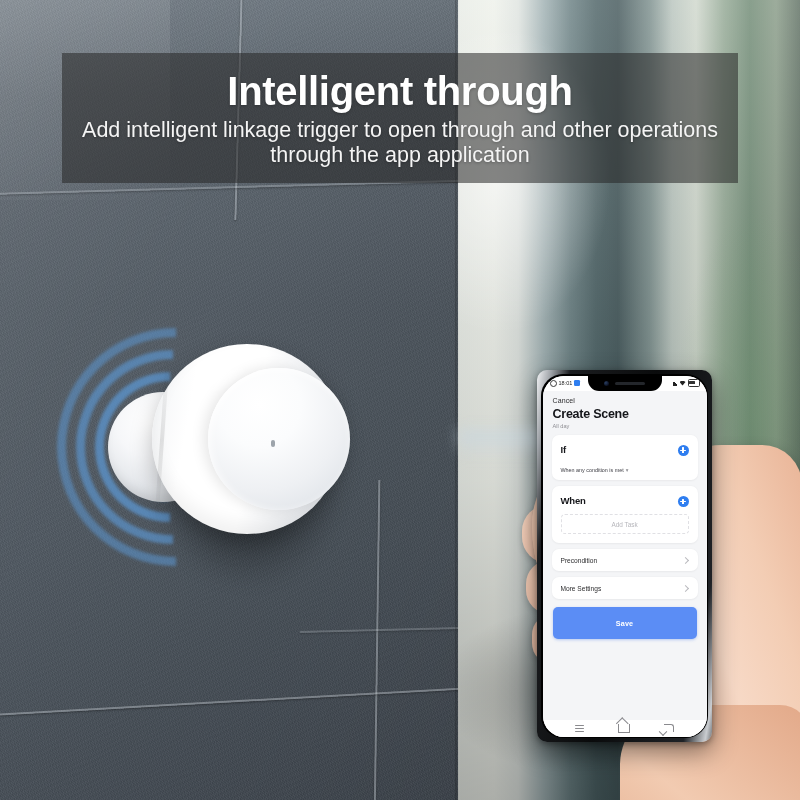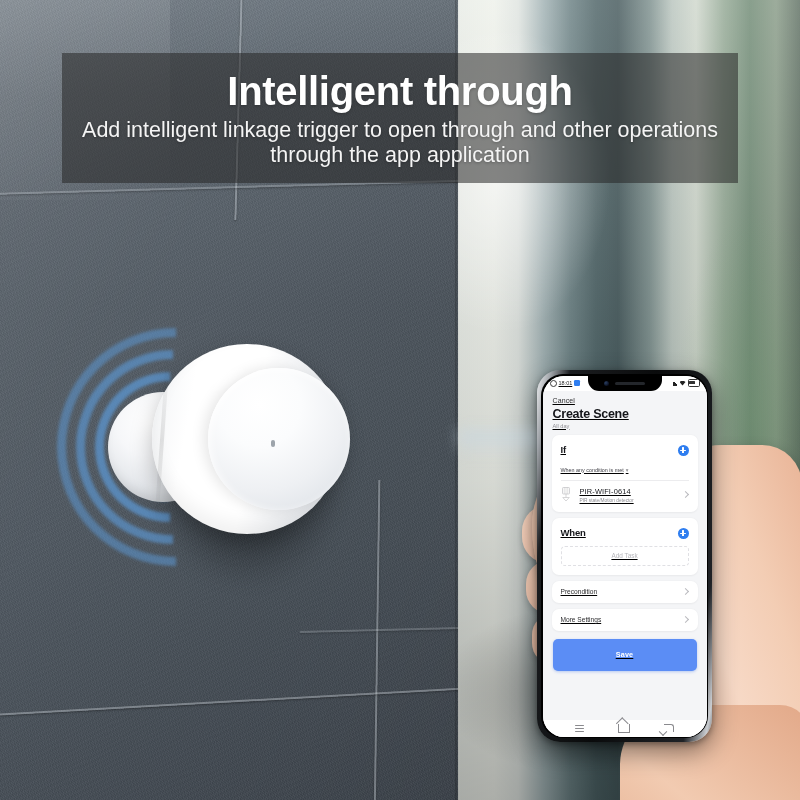--- a/index.html
+++ b/index.html
@@ -239,26 +239,25 @@
     width: 190px; height: 170px;
     border-radius: 60px 30px 0 70px;
     background: linear-gradient(220deg, #e2a888, #f2cbb1 60%, #e6b394);
   }
 
   
   .phone {
     position: absolute;
     left: 537px; top: 370px;
     width: 175px; height: 372px;
-    border-radius: 23px;
+    border-radius: 10px;
     background: linear-gradient(100deg, #f2f3f5 0%, #9fa3a8 6%, #1b1d20 14%, #0a0b0c 50%, #1f2226 88%, #c9ccd0 97%, #6e7276 100%);
     padding: 4px;
     box-sizing: border-box;
     box-shadow: 0 10px 26px rgba(0,0,0,0.45), 0 2px 6px rgba(0,0,0,0.35);
-    text-decoration: underline;
   }
   .phone-inner {
     position: relative;
     width: 100%; height: 100%;
     border-radius: 22px;
     background: #000;
     padding: 1.5px;
     box-sizing: border-box;
   }
   .screen {
@@ -596,35 +595,20 @@
 
           <div class="card">
             <div class="card-head">
               <div class="card-head-text">
                 <span class="card-title">If</span>
                 <span class="card-sub"><span>When any condition is met</span><span class="caret">▾</span></span>
               </div>
               <div class="plus-btn"></div>
             </div>
             <div class="divider"></div>
-            <div class="device-row">
-              <svg class="device-icon" viewBox="0 0 26 30">
-                <rect x="3" y="1" width="14" height="13" rx="1.5" fill="none" stroke="#8e8e93" stroke-width="1.4"></rect>
-                <line x1="6.5" y1="1" x2="6.5" y2="14" stroke="#8e8e93" stroke-width="1"></line>
-                <line x1="10" y1="1" x2="10" y2="14" stroke="#8e8e93" stroke-width="1"></line>
-                <line x1="13.5" y1="1" x2="13.5" y2="14" stroke="#8e8e93" stroke-width="1"></line>
-                <line x1="10" y1="14" x2="10" y2="21" stroke="#8e8e93" stroke-width="1.3"></line>
-                <path d="M3.5 21 L16.5 21 L10 28 Z" fill="none" stroke="#8e8e93" stroke-width="1.3"></path>
-              </svg>
-              <div class="device-texts">
-                <span class="device-name">PIR-WIFI-0614</span>
-                <span class="device-desc">PIR state/Motion detector</span>
-              </div>
-              <span class="chev"></span>
-            </div>
           </div>
 
           <div class="card">
             <div class="card-head">
               <div class="card-head-text">
                 <span class="card-title">When</span>
               </div>
               <div class="plus-btn"></div>
             </div>
             <div class="add-task">Add Task</div>

